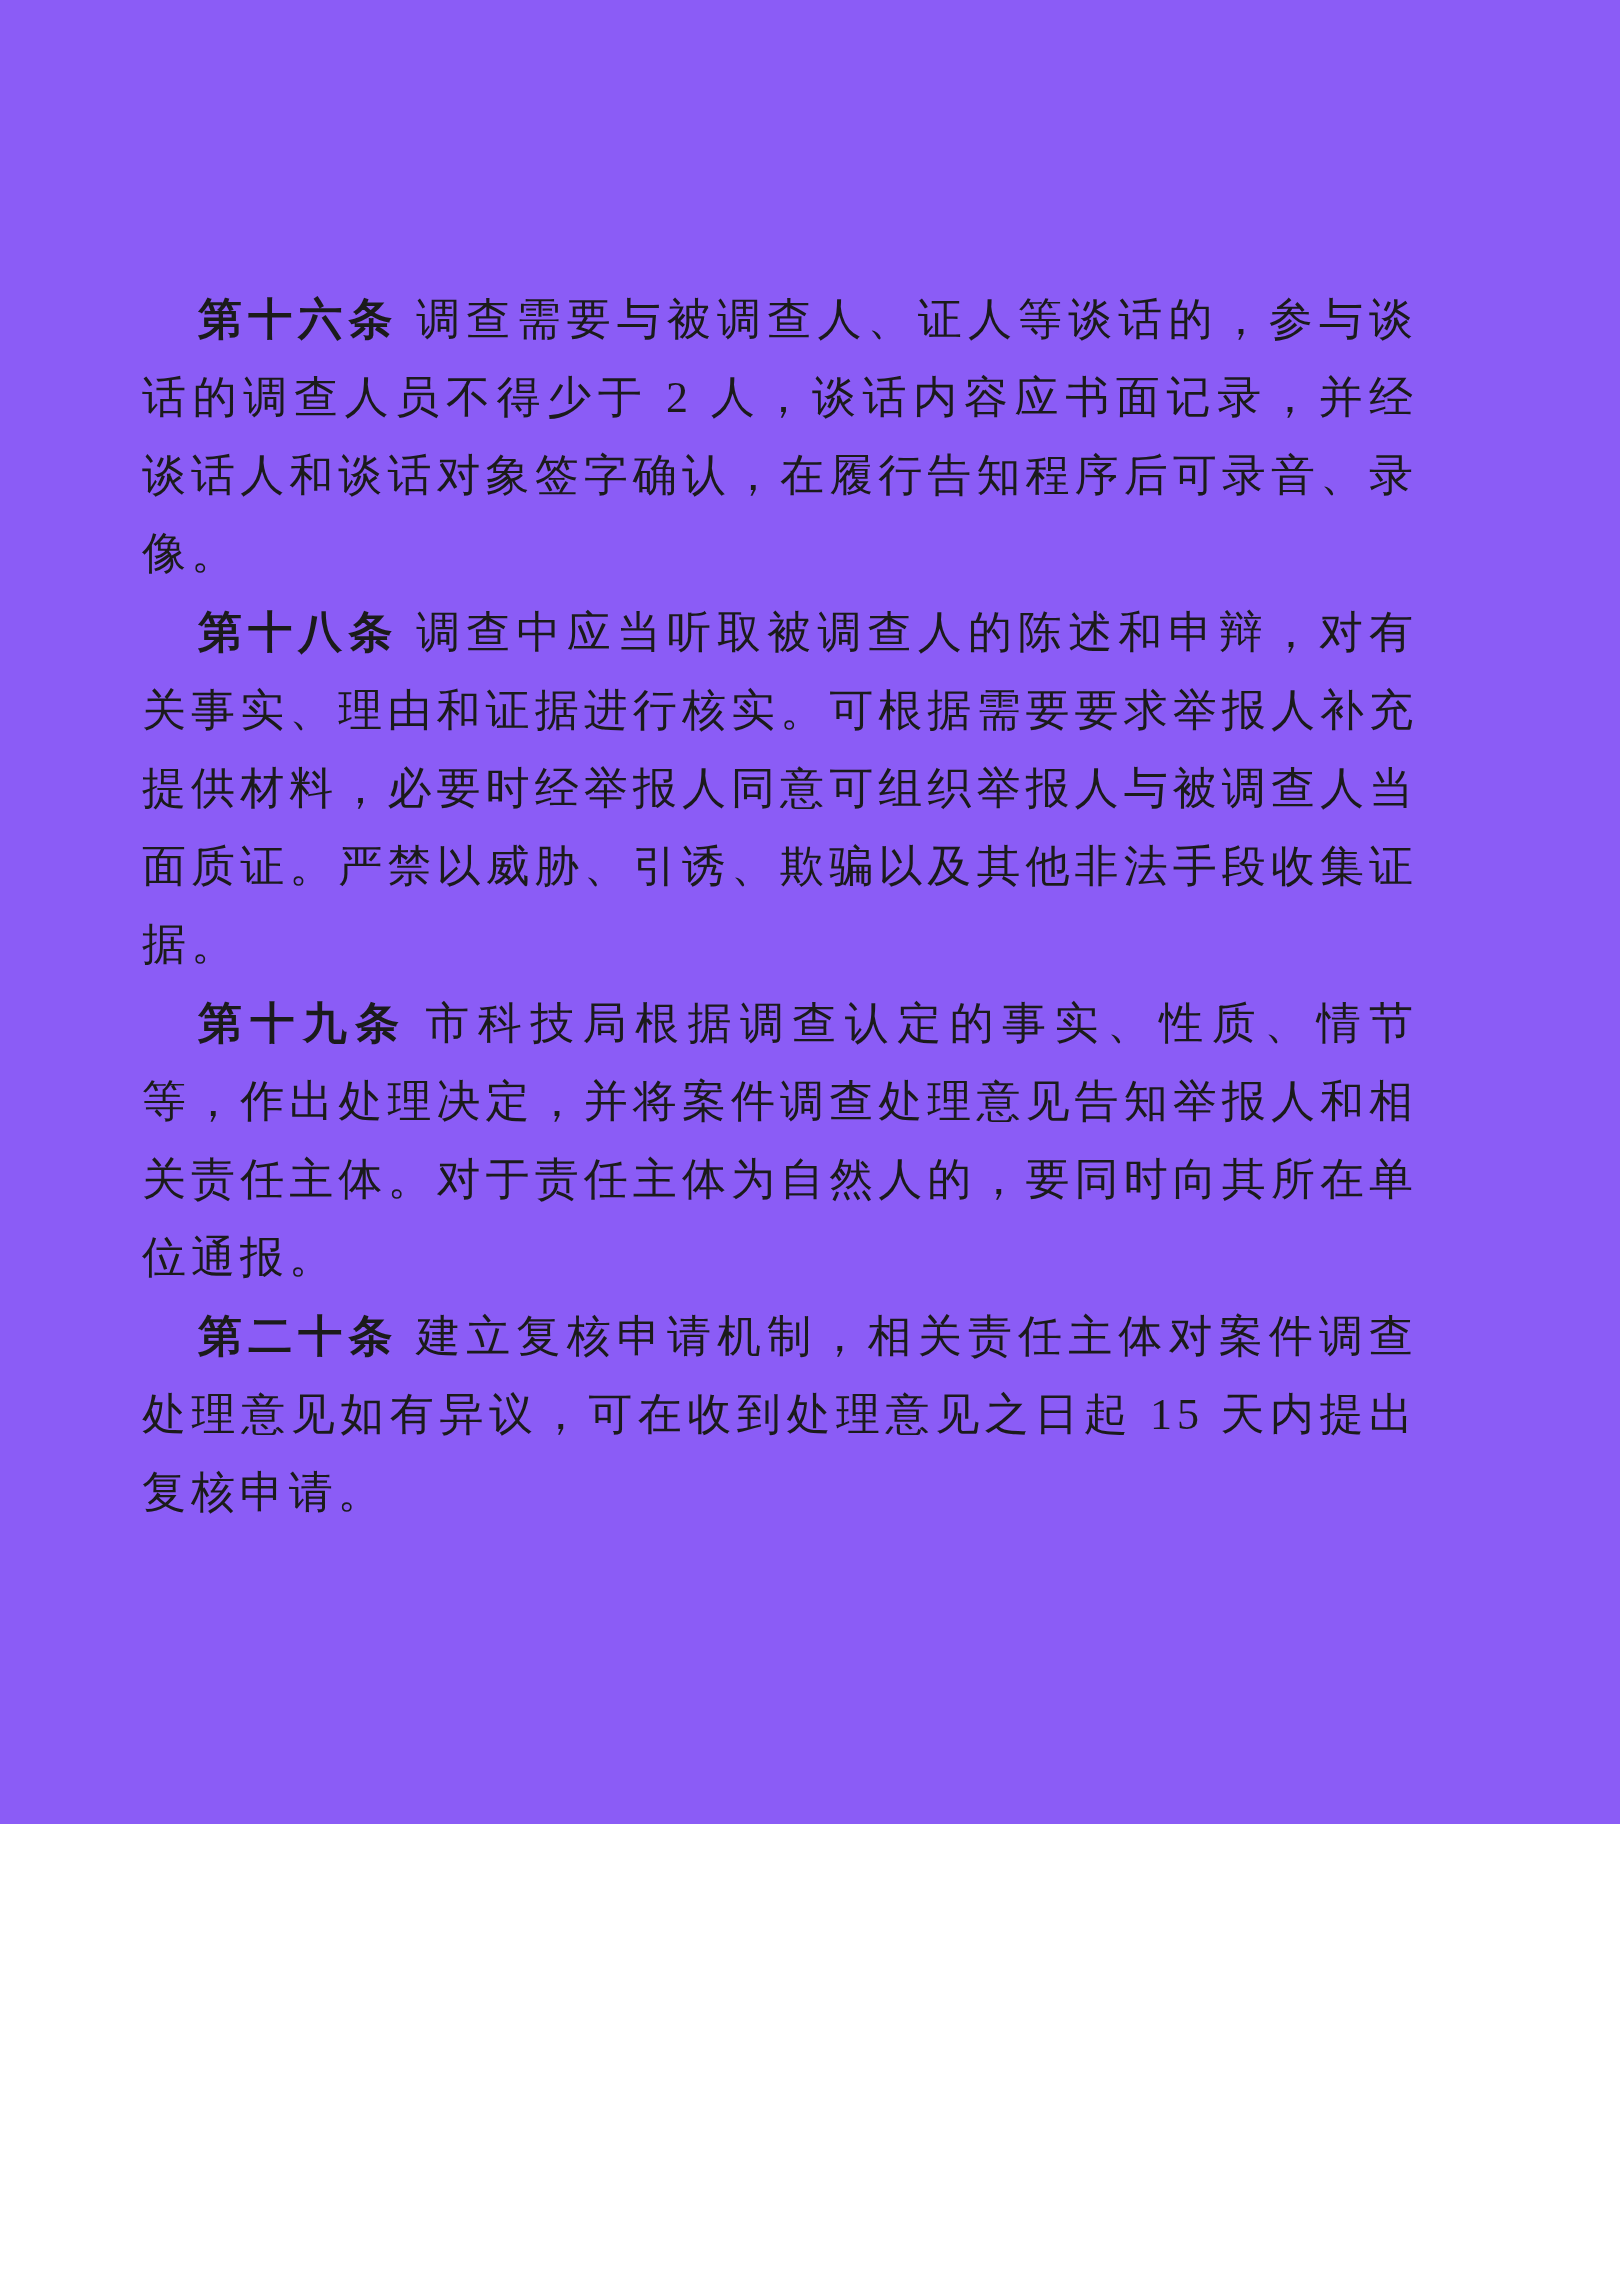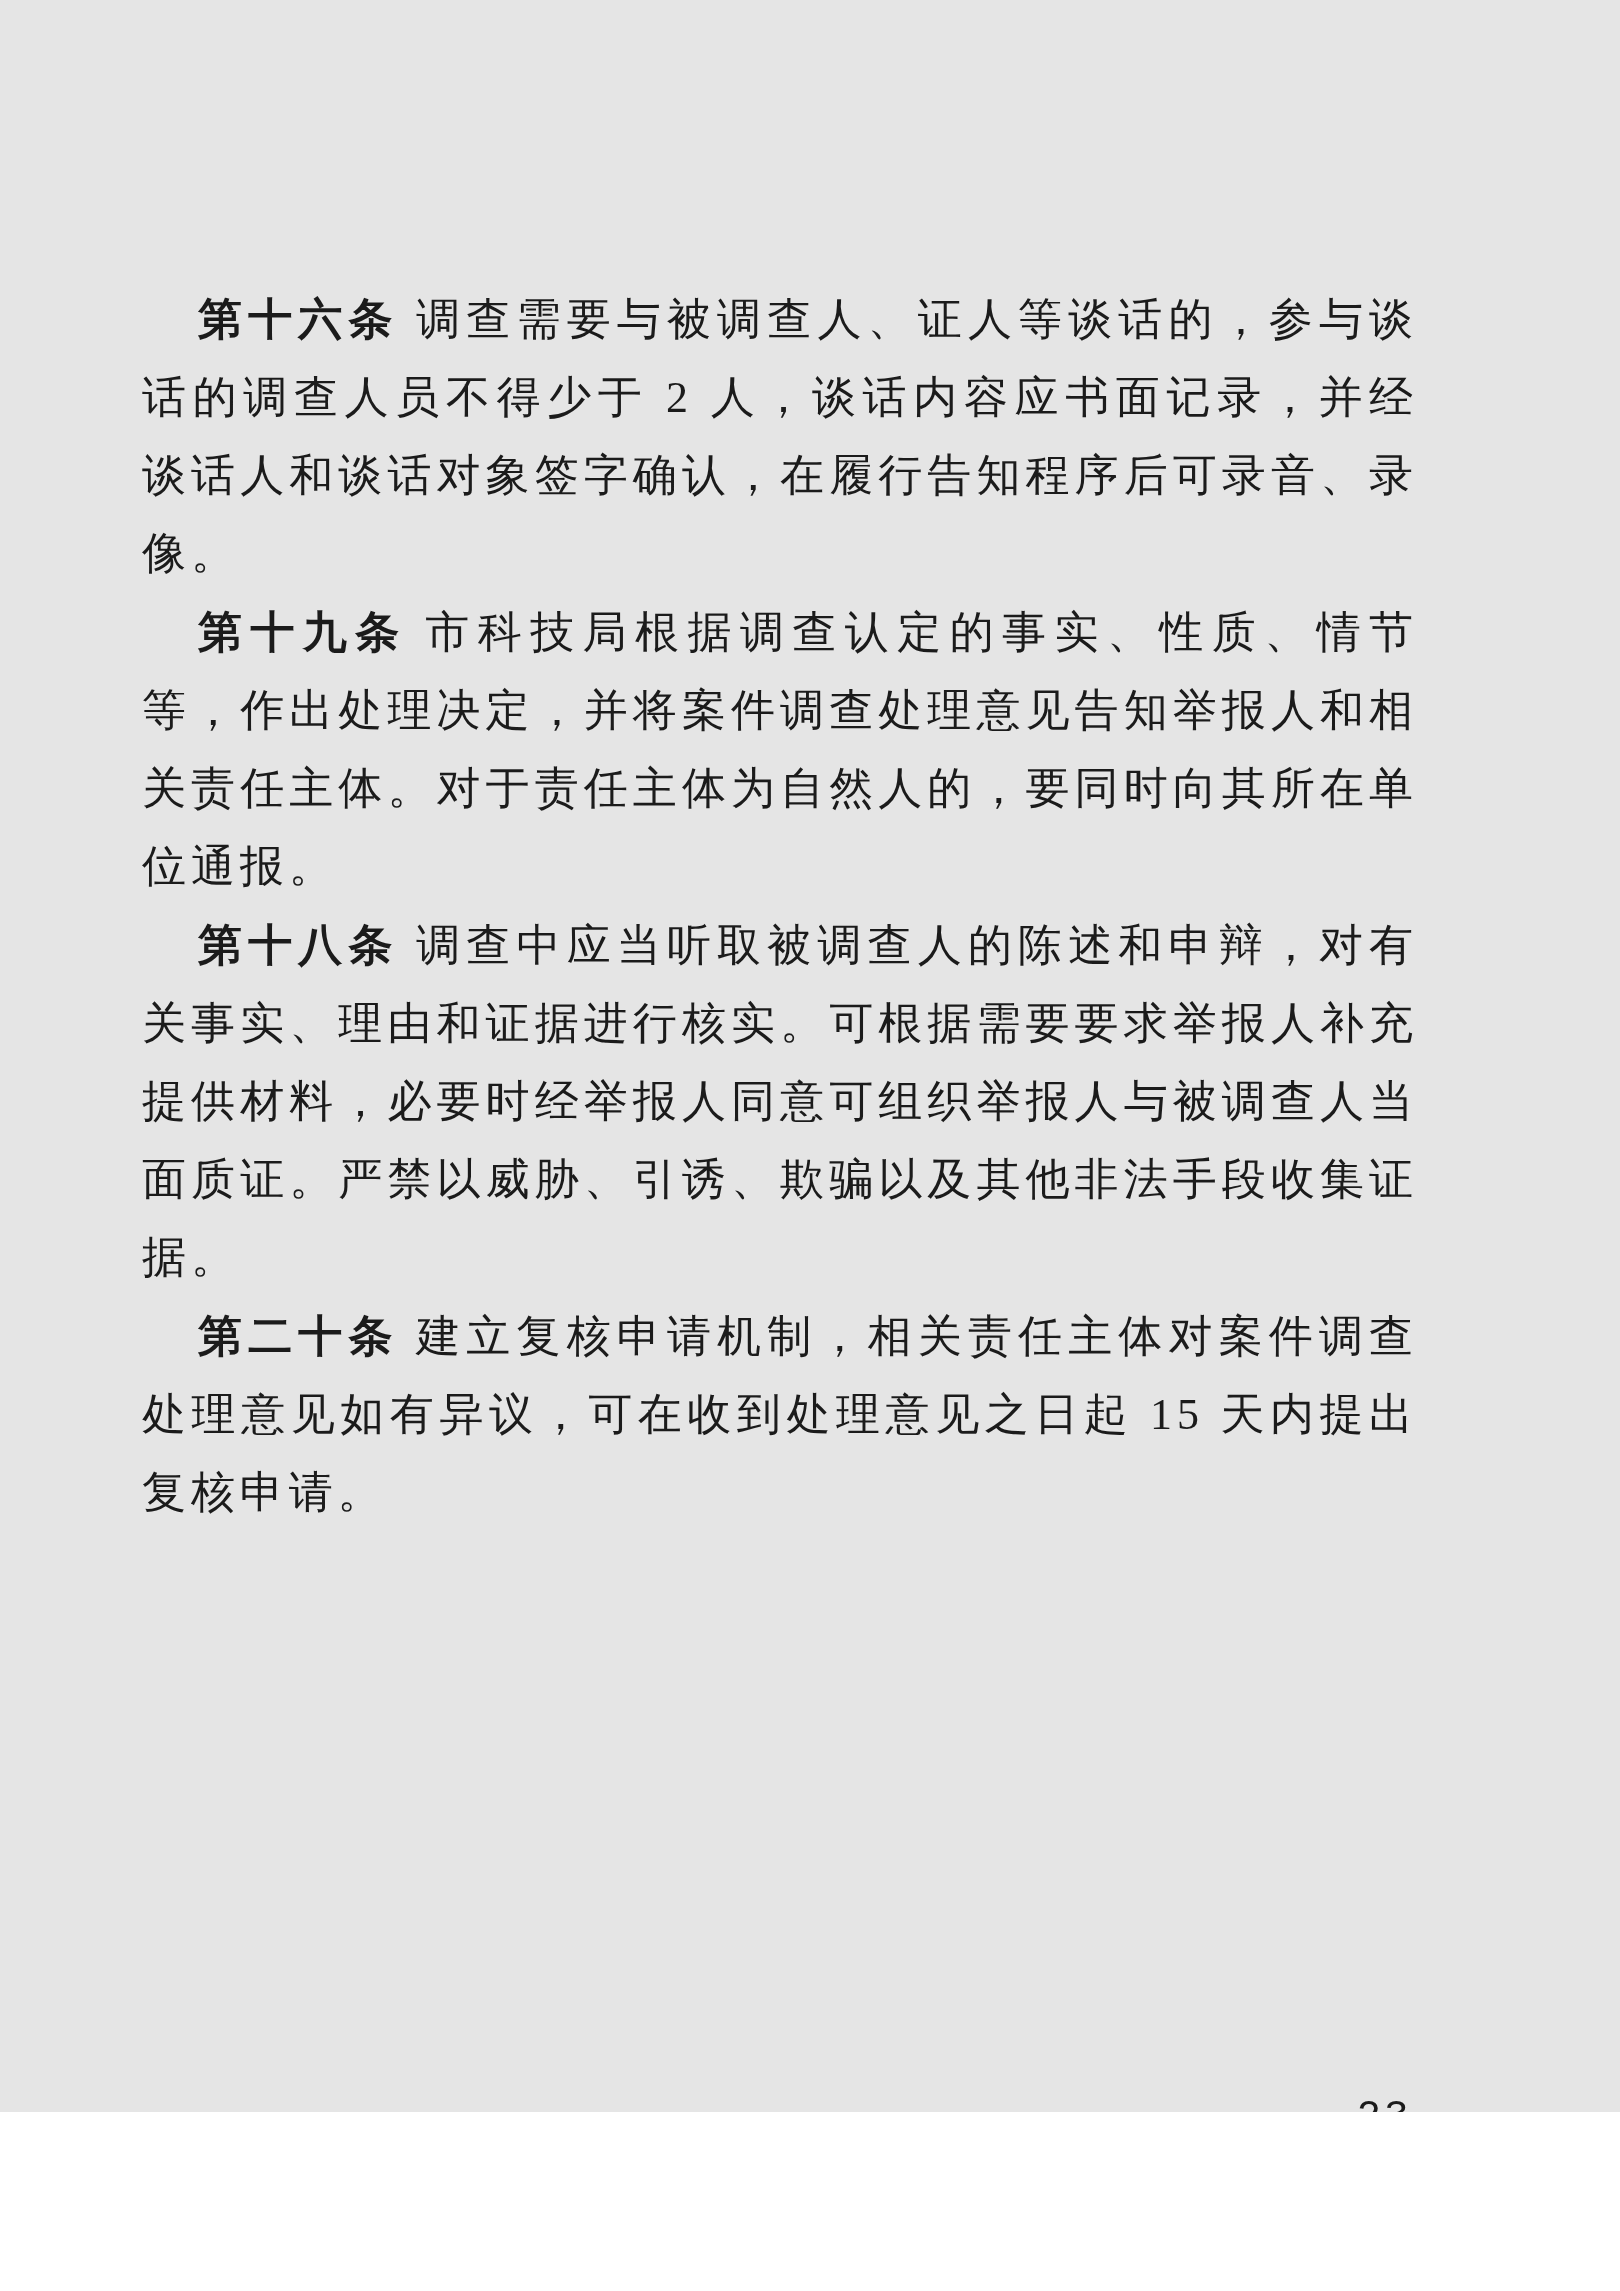--- a/index.html
+++ b/index.html
@@ -8,22 +8,22 @@
   }
   body {
     width: 1620px;
     height: 2292px;
     background: #ffffff;
     font-family: "Liberation Serif", "DejaVu Serif", serif;
   }
   .page {
     position: relative;
     width: 1620px;
-    height: 2112px;
-    background: #e5e5e5;
+    height: 1824px;
+    background: #8b5cf6;
     color: #1b1b1b;
     overflow: hidden;
   }
   .content {
     position: absolute;
     left: 142px;
     top: 280px;
     width: 1276px;
   }
   .article {
@@ -53,23 +53,23 @@
 </style>
 </head>
 <body>
 
 <div class="page">
   <div class="content">
 
     <p class="article"><span class="article-heading">第十六条</span><span>调查需要与被调查人、证人等谈话的，参与谈话的调查人员不得少于 2 人，谈话内容应书面记录，并经谈话人和谈话对象签字确认，在履行告知程序后可录音、录像。</span></p>
 
 
+    <p class="article"><span class="article-heading">第十八条</span><span>调查中应当听取被调查人的陈述和申辩，对有关事实、理由和证据进行核实。可根据需要要求举报人补充提供材料，必要时经举报人同意可组织举报人与被调查人当面质证。严禁以威胁、引诱、欺骗以及其他非法手段收集证据。</span></p>
+
     <p class="article"><span class="article-heading">第十九条</span><span>市科技局根据调查认定的事实、性质、情节等，作出处理决定，并将案件调查处理意见告知举报人和相关责任主体。对于责任主体为自然人的，要同时向其所在单位通报。</span></p>
-
-    <p class="article"><span class="article-heading">第十八条</span><span>调查中应当听取被调查人的陈述和申辩，对有关事实、理由和证据进行核实。可根据需要要求举报人补充提供材料，必要时经举报人同意可组织举报人与被调查人当面质证。严禁以威胁、引诱、欺骗以及其他非法手段收集证据。</span></p>
 
     <p class="article"><span class="article-heading">第二十条</span><span>建立复核申请机制，相关责任主体对案件调查处理意见如有异议，可在收到处理意见之日起 15 天内提出复核申请。</span></p>
 
 
   </div>
 
   <div class="page-number"><span>—23—</span></div>
 </div>
 
 

